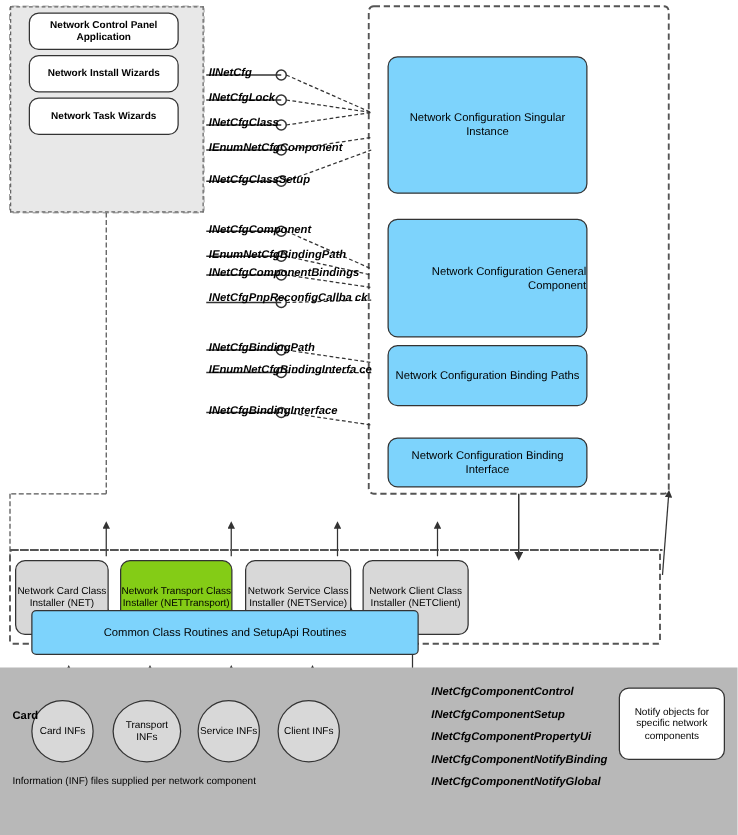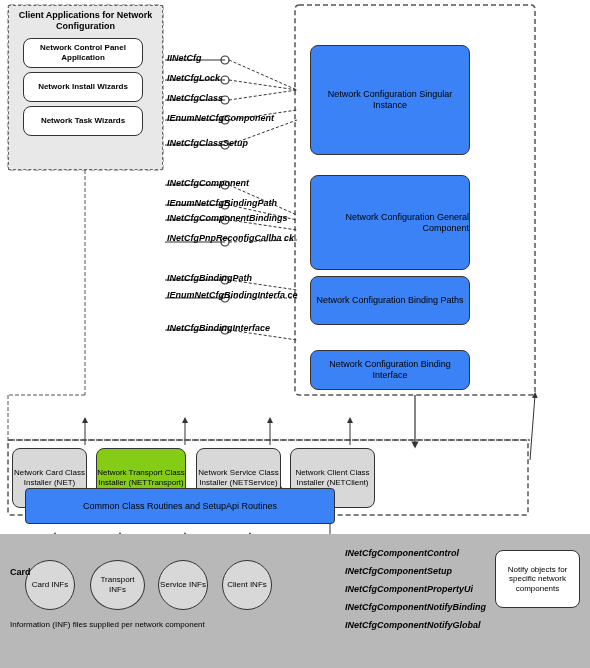--- a/index.html
+++ b/index.html
@@ -14,21 +14,21 @@
     }
     .diagram {
       position: relative;
       width: 590px;
       height: 668px;
     }
     
     .box {
       position: absolute;
       border: 1px solid #333;
-      background: #3b82f6;
+      background: #7dd3fc;
       border-radius: 4px;
       display: flex;
       align-items: center;
       justify-content: center;
       text-align: center;
       font-size: 9px;
       line-height: 1.2;
     }
     .box-rounded {
       border-radius: 8px;
@@ -157,22 +157,20 @@
 
     <line x1="415" y1="395" x2="415" y2="445" stroke="#333" stroke-width="1.2" marker-end="url(#arrow)"></line>
 
     <line x1="85" y1="170" x2="85" y2="395" stroke="#555" stroke-width="1" stroke-dasharray="4,2"></line>
     <line x1="85" y1="395" x2="8" y2="395" stroke="#555" stroke-width="1" stroke-dasharray="4,2"></line>
     <line x1="8" y1="395" x2="8" y2="445" stroke="#555" stroke-width="1" stroke-dasharray="4,2"></line>
 
   </svg>
 
   <div class="box box-dashed" style="left:8px;top:5px;width:155px;height:165px;background:#e8e8e8;border:1px dashed #666;font-weight:bold;font-size:9px;display:block;padding:4px;">
-    <div style="text-align:center;font-weight:bold;font-size:9px;margin-bottom:6px;">Client Applications for
-Network Configuration</div>
 
     <div class="box box-rounded" style="position:relative;left:10px;width:120px;height:30px;font-size:8px;background:#fff;margin-bottom:4px;">Network
 Control Panel
 Application</div>
 
     <div class="box box-rounded" style="position:relative;left:10px;width:120px;height:30px;font-size:8px;background:#fff;margin-bottom:4px;">Network
 Install Wizards</div>
 
     <div class="box box-rounded" style="position:relative;left:10px;width:120px;height:30px;font-size:8px;background:#fff;">Network
 Task Wizards</div>

